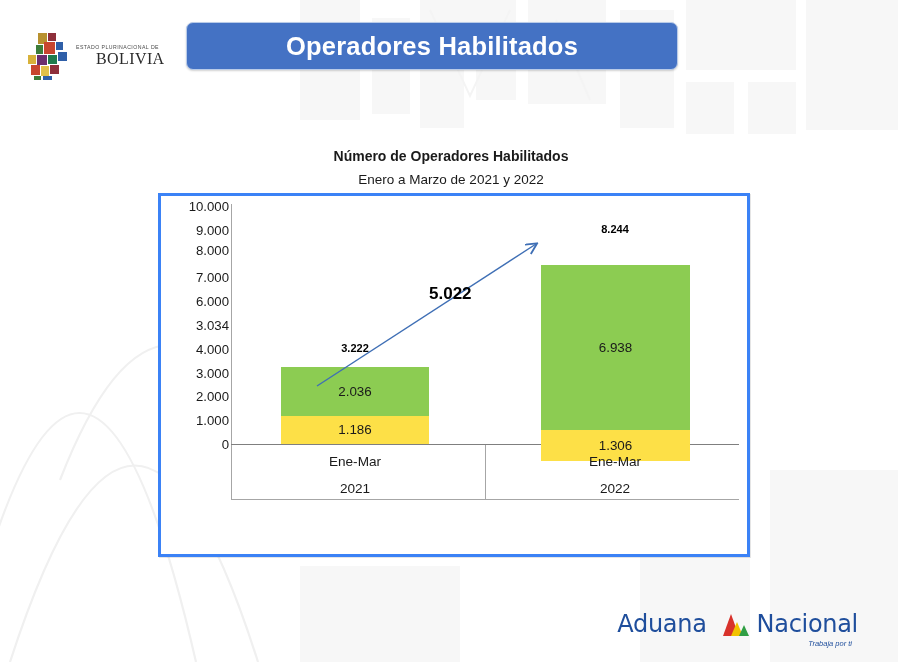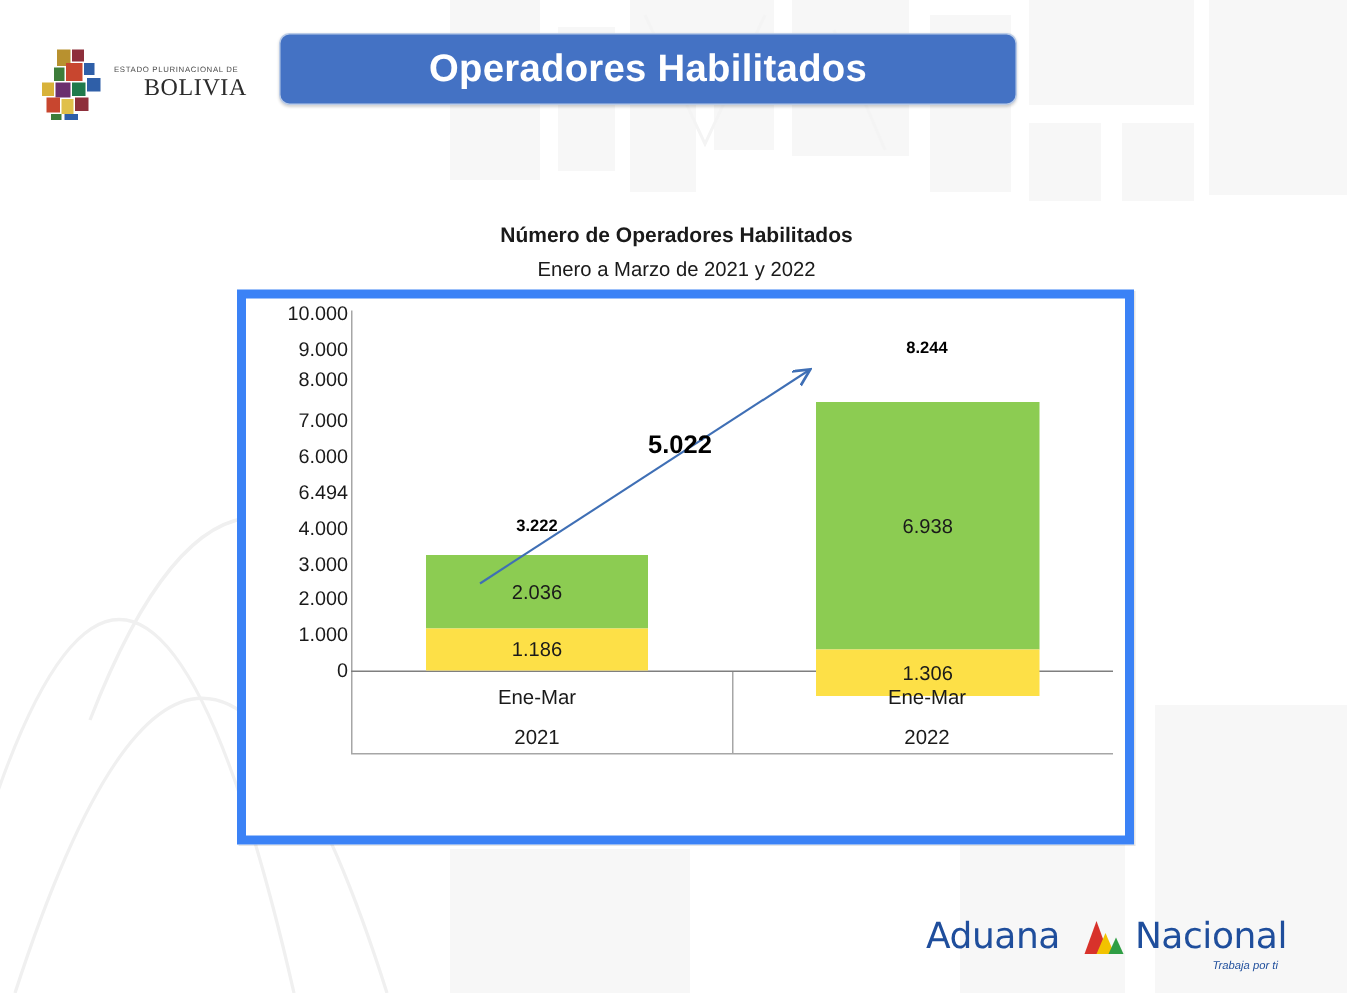--- a/index.html
+++ b/index.html
@@ -107,21 +107,21 @@
   }
 
   
   #chart-frame {
     position: absolute;
     left: 158px;
     top: 193px;
     width: 586px;
     height: 358px;
     background: #ffffff;
-    border: 6px solid #3b82f6;
+    border: 3px solid #3b82f6;
     box-shadow: 1px 1px 0 rgba(0,0,0,.10);
     z-index: 2;
   }
 
   
   #plot {
     position: absolute;
     left: 0; top: 0;
     width: 586px;
     height: 358px;
@@ -338,21 +338,21 @@
 <div id="chart-subtitle">Enero a Marzo de 2021 y 2022</div>
 
 <div id="chart-frame">
   <div id="plot">
 
     <div class="y-label" style="top:10px;">10.000</div>
     <div class="y-label" style="top:33.8px;">9.000</div>
     <div class="y-label" style="top:54px;">8.000</div>
     <div class="y-label" style="top:81.4px;">7.000</div>
     <div class="y-label" style="top:105.2px;">6.000</div>
-    <div class="y-label" style="top:129px;">6.494</div>
+    <div class="y-label" style="top:129px;">3.034</div>
     <div class="y-label" style="top:152.8px;">4.000</div>
     <div class="y-label" style="top:176.6px;">3.000</div>
     <div class="y-label" style="top:200.4px;">2.000</div>
     <div class="y-label" style="top:224.2px;">1.000</div>
     <div class="y-label" style="top:248px;">0</div>
 
     <div id="y-axis-line"></div>
     <div id="x-axis-line"></div>
     <div id="cat-divider"></div>
     <div id="cat-bottom-line"></div>

